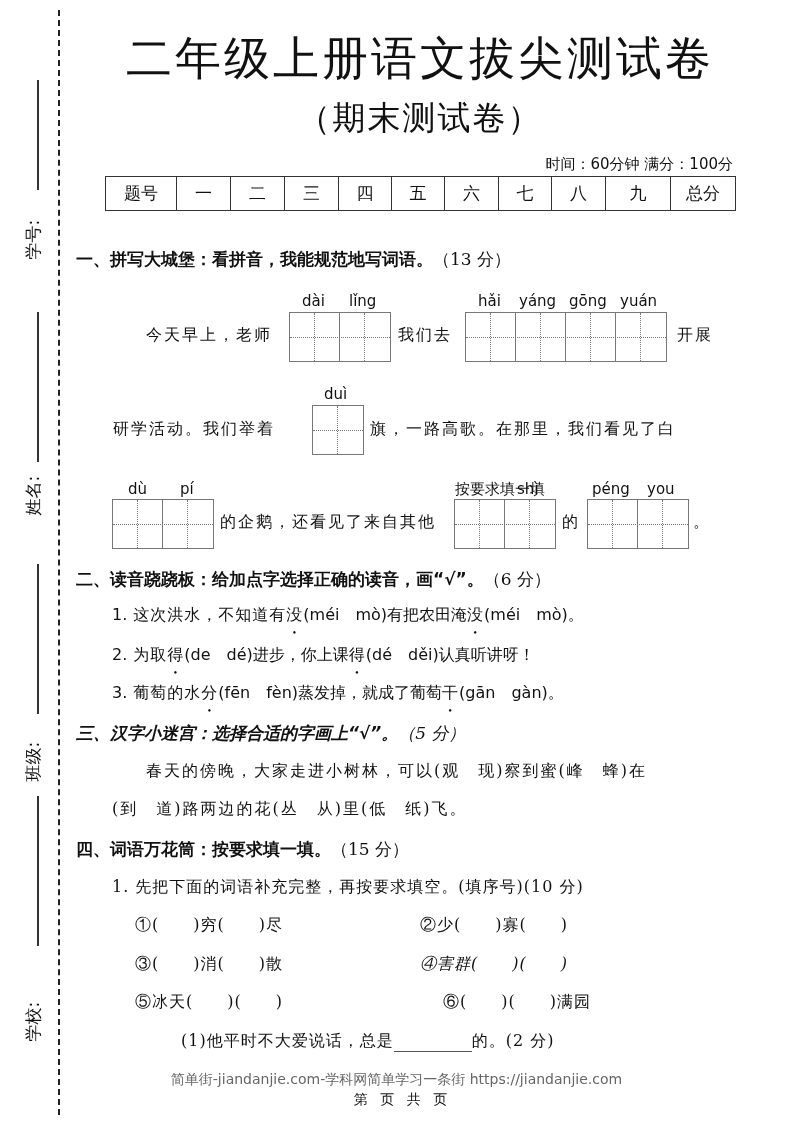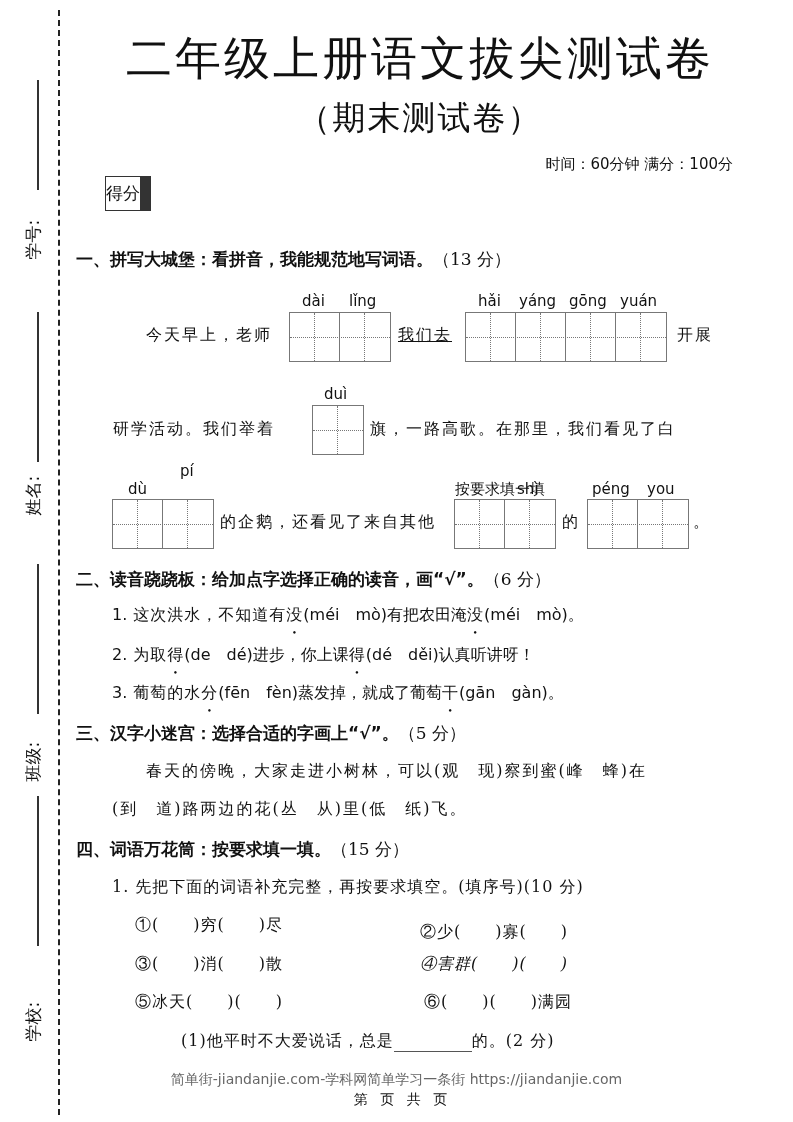--- a/index.html
+++ b/index.html
@@ -56,32 +56,32 @@
 
 <div class="abs side-rule" style="left:37px;top:796px;height:150px;"></div>
 <div class="abs side-label" style="left:3px;top:1010px;">学校:</div>
 
 <div class="abs title">二年级上册语文拔尖测试卷</div>
 <div class="abs subtitle">（期末测试卷）</div>
 <div class="abs meta">时间：60分钟  满分：100分</div>
 
 <table class="score">
   <tbody>
-  <tr>
-    <td>得分</td>
-    <td></td>
-    <td></td>
-    <td></td>
-    <td></td>
-    <td></td>
-    <td></td>
-    <td></td>
-    <td></td>
-    <td></td>
-    <td></td>
+      <tr>
+    <td style="width:71px">题号</td>
+    <td style="width:54px">一</td>
+    <td style="width:54px">二</td>
+    <td style="width:54px">三</td>
+    <td style="width:53px">四</td>
+    <td style="width:53px">五</td>
+    <td style="width:54px">六</td>
+    <td style="width:53px">七</td>
+    <td style="width:54px">八</td>
+    <td style="width:65px">九</td>
+    <td style="width:65px">总分</td>
   </tr>
 </tbody>
   </table>
 
 <div class="abs sec-head" style="top:248px;">
   <span>一、拼写大城堡：看拼音，我能规范地写词语。</span><span class="pts">（13 分）</span>
 </div>
 
 <div class="abs pinyin" style="left:302px;top:292px;">dài</div>
 <div class="abs pinyin" style="left:349px;top:292px;">lǐng</div>
@@ -90,21 +90,21 @@
 <div class="abs pinyin" style="left:569px;top:292px;">gōng</div>
 <div class="abs pinyin" style="left:620px;top:292px;">yuán</div>
 
 <div class="abs line-text" style="left:146px;top:325px;">今天早上，老师</div>
 <div class="grid" style="left:289px;top:312px;">
   <div class="cell v"></div>
     <div class="cell solid"></div>
     <div class="cell v"></div>
     <div class="cell"></div>
 </div>
-<div class="abs line-text" style="left:398px;top:325px;text-decoration:underline;">我们去</div>
+<div class="abs line-text" style="left:398px;top:325px;">我们去</div>
 <div class="grid" style="left:465px;top:312px;">
   <div class="cell v"></div>
     <div class="cell solid"></div>
     <div class="cell v"></div>
     <div class="cell solid"></div>
     <div class="cell v"></div>
     <div class="cell solid"></div>
     <div class="cell v"></div>
     <div class="cell"></div>
 </div>
@@ -112,21 +112,21 @@
 
 <div class="abs pinyin" style="left:324px;top:385px;">duì</div>
 <div class="abs line-text" style="left:113px;top:419px;">研学活动。我们举着</div>
 <div class="grid" style="left:312px;top:405px;">
   <div class="cell v"></div>
     <div class="cell"></div>
 </div>
 <div class="abs line-text" style="left:370px;top:419px;">旗，一路高歌。在那里，我们看见了白</div>
 
 <div class="abs pinyin" style="left:128px;top:480px;">dù</div>
-<div class="abs pinyin" style="left:180px;top:462px;">pí</div>
+<div class="abs pinyin" style="left:180px;top:480px;">pí</div>
 <div class="abs pinyin" style="left:455px;top:480px;">按要求填一填</div>
 <div class="abs pinyin" style="left:517px;top:480px;">shì</div>
 <div class="abs pinyin" style="left:592px;top:480px;">péng</div>
 <div class="abs pinyin" style="left:647px;top:480px;">you</div>
 
 <div class="grid" style="left:112px;top:499px;">
   <div class="cell v"></div>
     <div class="cell solid"></div>
     <div class="cell v"></div>
     <div class="cell"></div>
@@ -157,36 +157,36 @@
 </div>
 <div class="abs item" style="left:112px;top:645px;">
   <span class="py">2.</span>
   <span>为取</span><span class="dotted-char">得</span><span class="py">(de　dé)进步，你上课</span><span class="dotted-char">得</span><span class="py">(dé　děi)认真听讲呀！</span>
 </div>
 <div class="abs item" style="left:112px;top:683px;">
   <span class="py">3.</span>
   <span>葡萄的水</span><span class="dotted-char">分</span><span class="py">(fēn　fèn)蒸发掉，就成了葡萄</span><span class="dotted-char">干</span><span class="py">(gān　gàn)。</span>
 </div>
 
-<div class="abs sec-head" style="top:722px;">
+<div class="abs sec-head" style="top:722px;font-style:italic;">
   <span>三、汉字小迷宫：选择合适的字画上“√”。</span><span class="pts">（5 分）</span>
 </div>
 <div class="abs item" style="left:146px;top:761px;letter-spacing:2px;">春天的傍晚，大家走进小树林，可以(观　现)察到蜜(峰　蜂)在</div>
 <div class="abs item" style="left:112px;top:799px;letter-spacing:2px;">(到　道)路两边的花(丛　从)里(低　纸)飞。</div>
 
 <div class="abs sec-head" style="top:838px;">
   <span>四、词语万花筒：按要求填一填。</span><span class="pts">（15 分）</span>
 </div>
 <div class="abs item" style="left:112px;top:877px;">1. 先把下面的词语补充完整，再按要求填空。(填序号)(10 分)</div>
 
 <div class="abs item" style="left:135px;top:915px;">①(　　)穷(　　)尽</div>
-<div class="abs item" style="left:420px;top:915px;margin-top:7px;">②少(　　)寡(　　)</div>
+<div class="abs item" style="left:420px;top:915px;">②少(　　)寡(　　)</div>
 <div class="abs item" style="left:135px;top:954px;">③(　　)消(　　)散</div>
 <div class="abs item" style="left:420px;top:954px;font-style:italic;">④害群(　　)(　　)</div>
 <div class="abs item" style="left:135px;top:992px;">⑤冰天(　　)(　　)</div>
-<div class="abs item" style="left:424px;top:992px;">⑥(　　)(　　)满园</div>
+<div class="abs item" style="left:443px;top:992px;">⑥(　　)(　　)满园</div>
 
 <div class="abs item" style="left:135px;top:1031px;margin-left:46px;">
   <span>(1)他平时不大爱说话，总是</span><span class="blank-line"></span><span>的。(2 分)</span>
 </div>
 
 <div class="abs footer" style="top:1071px;font-size:14px;color:#666;">简单街-jiandanjie.com-学科网简单学习一条街 https://jiandanjie.com</div>
 <div class="abs footer" style="top:1091px;font-size:14px;letter-spacing:4px;padding-left:12px;">第 页 共 页</div>
 
 </body></html>

